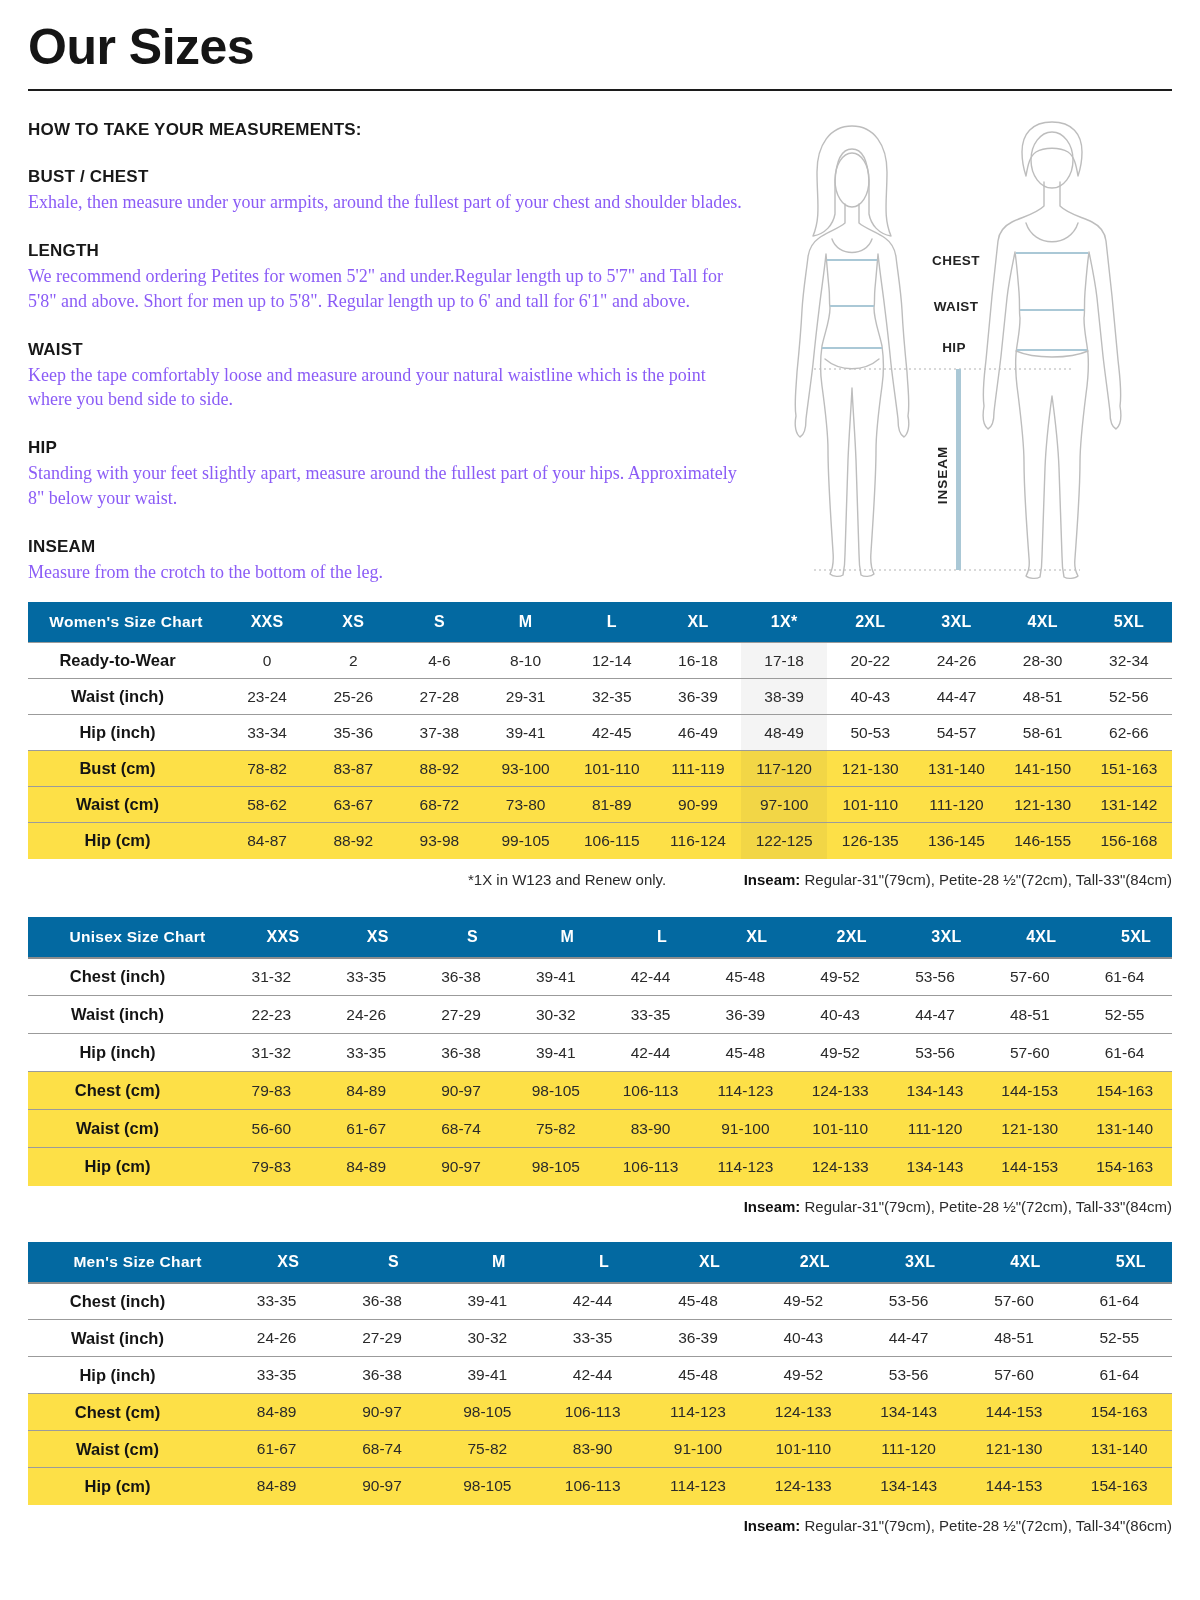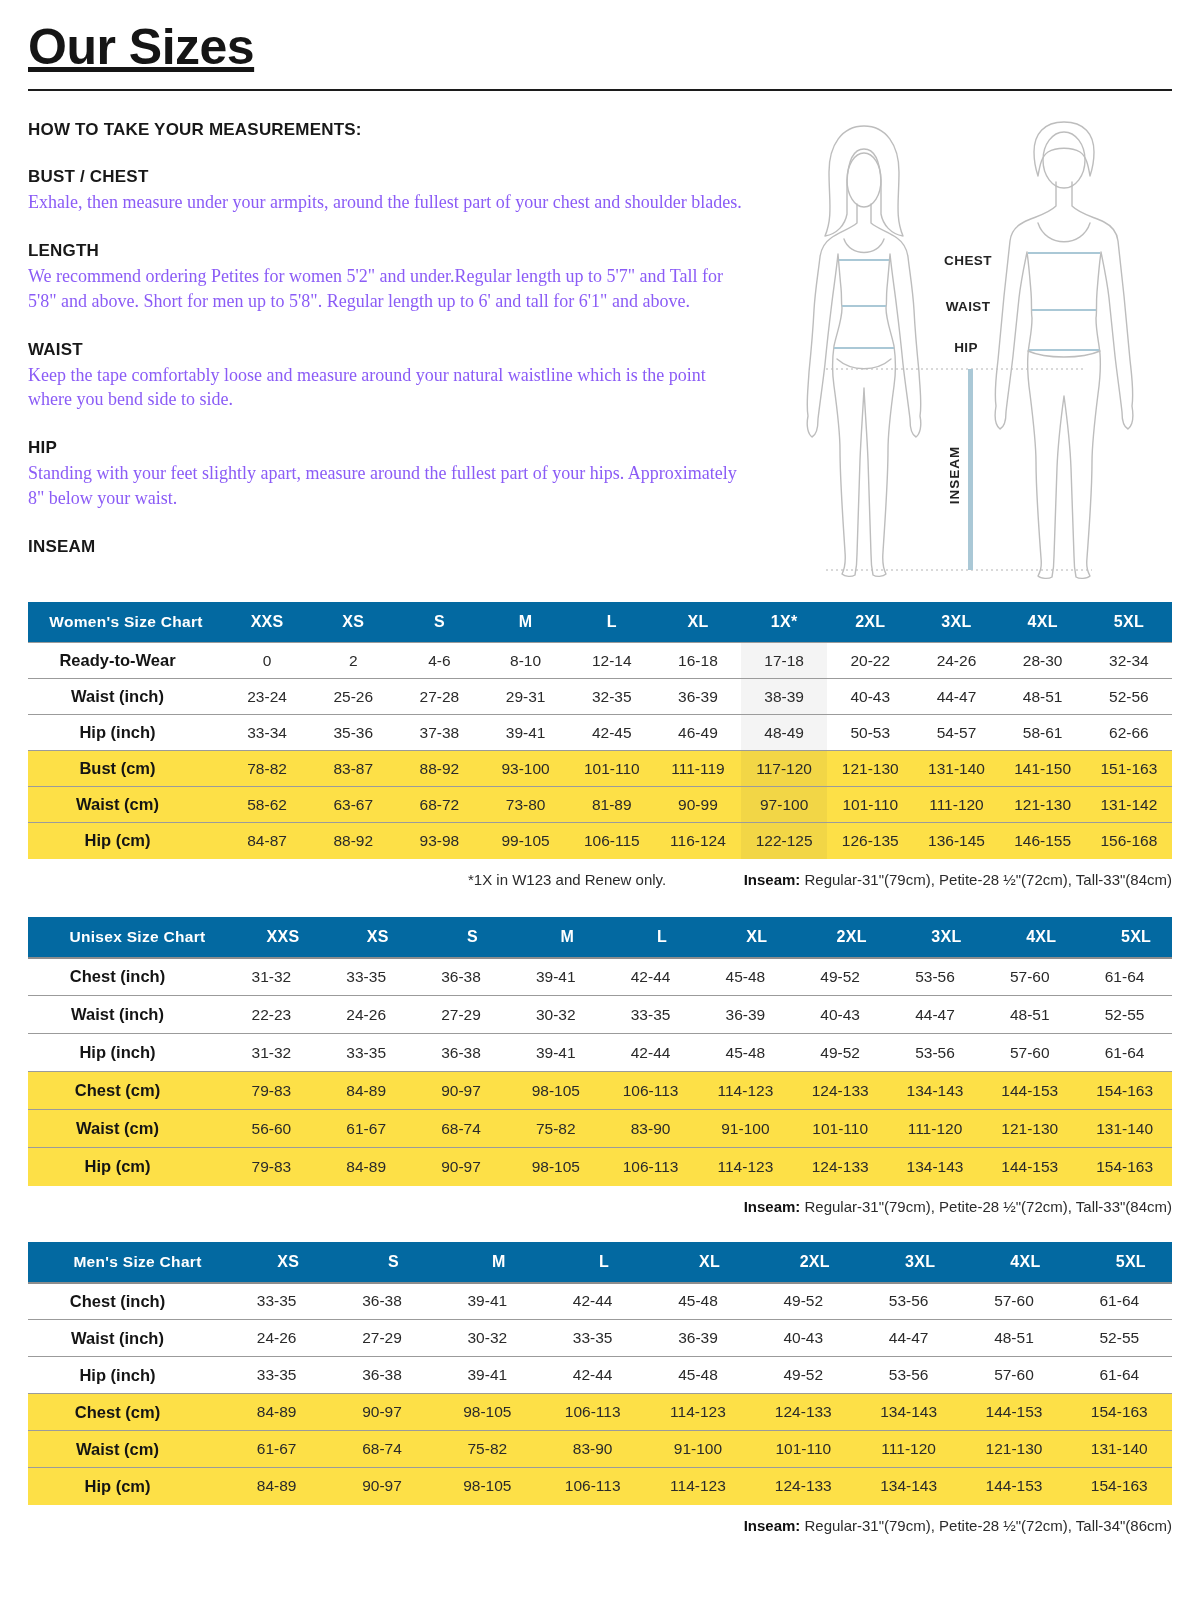--- a/index.html
+++ b/index.html
@@ -1,27 +1,27 @@
 <!DOCTYPE html>
 <html><head>
 <meta charset="utf-8">
 <style>
   html,body{margin:0;padding:0;background:#fff;}
   body{width:1200px;min-height:1600px;font-family:"Liberation Sans",sans-serif;color:#222;}
   .page{padding:0 28px;}
 
-  h1[data-name="page-title"]{font-size:50px;font-weight:800;letter-spacing:-.5px;color:#151515;margin:20px 0 0;line-height:1.08;text-decoration:underline;}
+  h1[data-name="page-title"]{font-size:50px;font-weight:800;letter-spacing:-.5px;color:#151515;margin:20px 0 0;line-height:1.08;}
   .rule{border:none;border-top:2.5px solid #1c1c1c;margin:15px 0 0;}
 
   .top{display:flex;margin-top:27px;}
   .instructions{flex:0 0 742px;width:742px;}
   .instructions h2{font-size:17px;margin:2px 0 0;color:#181818;letter-spacing:.2px;}
   .msec h3{font-size:17px;margin:27px 0 3px;color:#181818;letter-spacing:.2px;}
   .msec p{font-size:18px;line-height:1.35;margin:0;color:#8b5cf6;max-width:722px;font-family:Liberation Serif, serif;}
-  .diagram{flex:1;display:flex;justify-content:flex-end;align-items:flex-start;padding-top:2px;}
+  .diagram{flex:1;display:flex;justify-content:flex-start;align-items:flex-start;padding-top:2px;}
 
   .chart table{width:100%;border-collapse:collapse;table-layout:fixed;}
   .chart{margin-top:16px;}
   .chart-1{margin-top:26px;}
   .chart-2{margin-top:24px;}
   col.label-col{width:196px;}
   thead th{background:#0369a1;color:#ffffff;font-size:16px;font-weight:700;height:38px;letter-spacing:.3px;}
   thead th.t-title{font-size:15.5px;}
   .chart-1 thead th,.chart-2 thead th{border-bottom:2px solid #8d8d8d;padding-left:24px;}
   tbody th{text-align:center;padding-right:18px;font-weight:700;font-size:16.5px;color:#141414;}
@@ -63,20 +63,21 @@
           <div class="msec" data-name="measurement-section-waist">
             <h3 data-name="section-title">WAIST</h3>
             <p data-name="section-body">Keep the tape comfortably loose and measure around your natural waistline which is the point where you bend side to side.</p>
           </div>
           <div class="msec" data-name="measurement-section-hip">
             <h3 data-name="section-title">HIP</h3>
             <p data-name="section-body">Standing with your feet slightly apart, measure around the fullest part of your hips. Approximately 8" below your waist.</p>
           </div>
           <div class="msec" data-name="measurement-section-inseam">
             <h3 data-name="section-title">INSEAM</h3>
+            <p data-name="section-body">Measure from the crotch to the bottom of the leg.</p>
           </div>
         </div>
     </div>
 
     <div class="diagram" data-name="measurement-diagram">
       <svg width="390" height="466" viewBox="0 0 390 466" data-name="body-measurement-figures">
 
         <g stroke="#b3b3b3" stroke-width="1" stroke-dasharray="2,3" fill="none" data-name="inseam-guide-dotted-lines">
           <path d="M44,249 L302,249"></path>
           <path d="M44,450 L310,450"></path>

